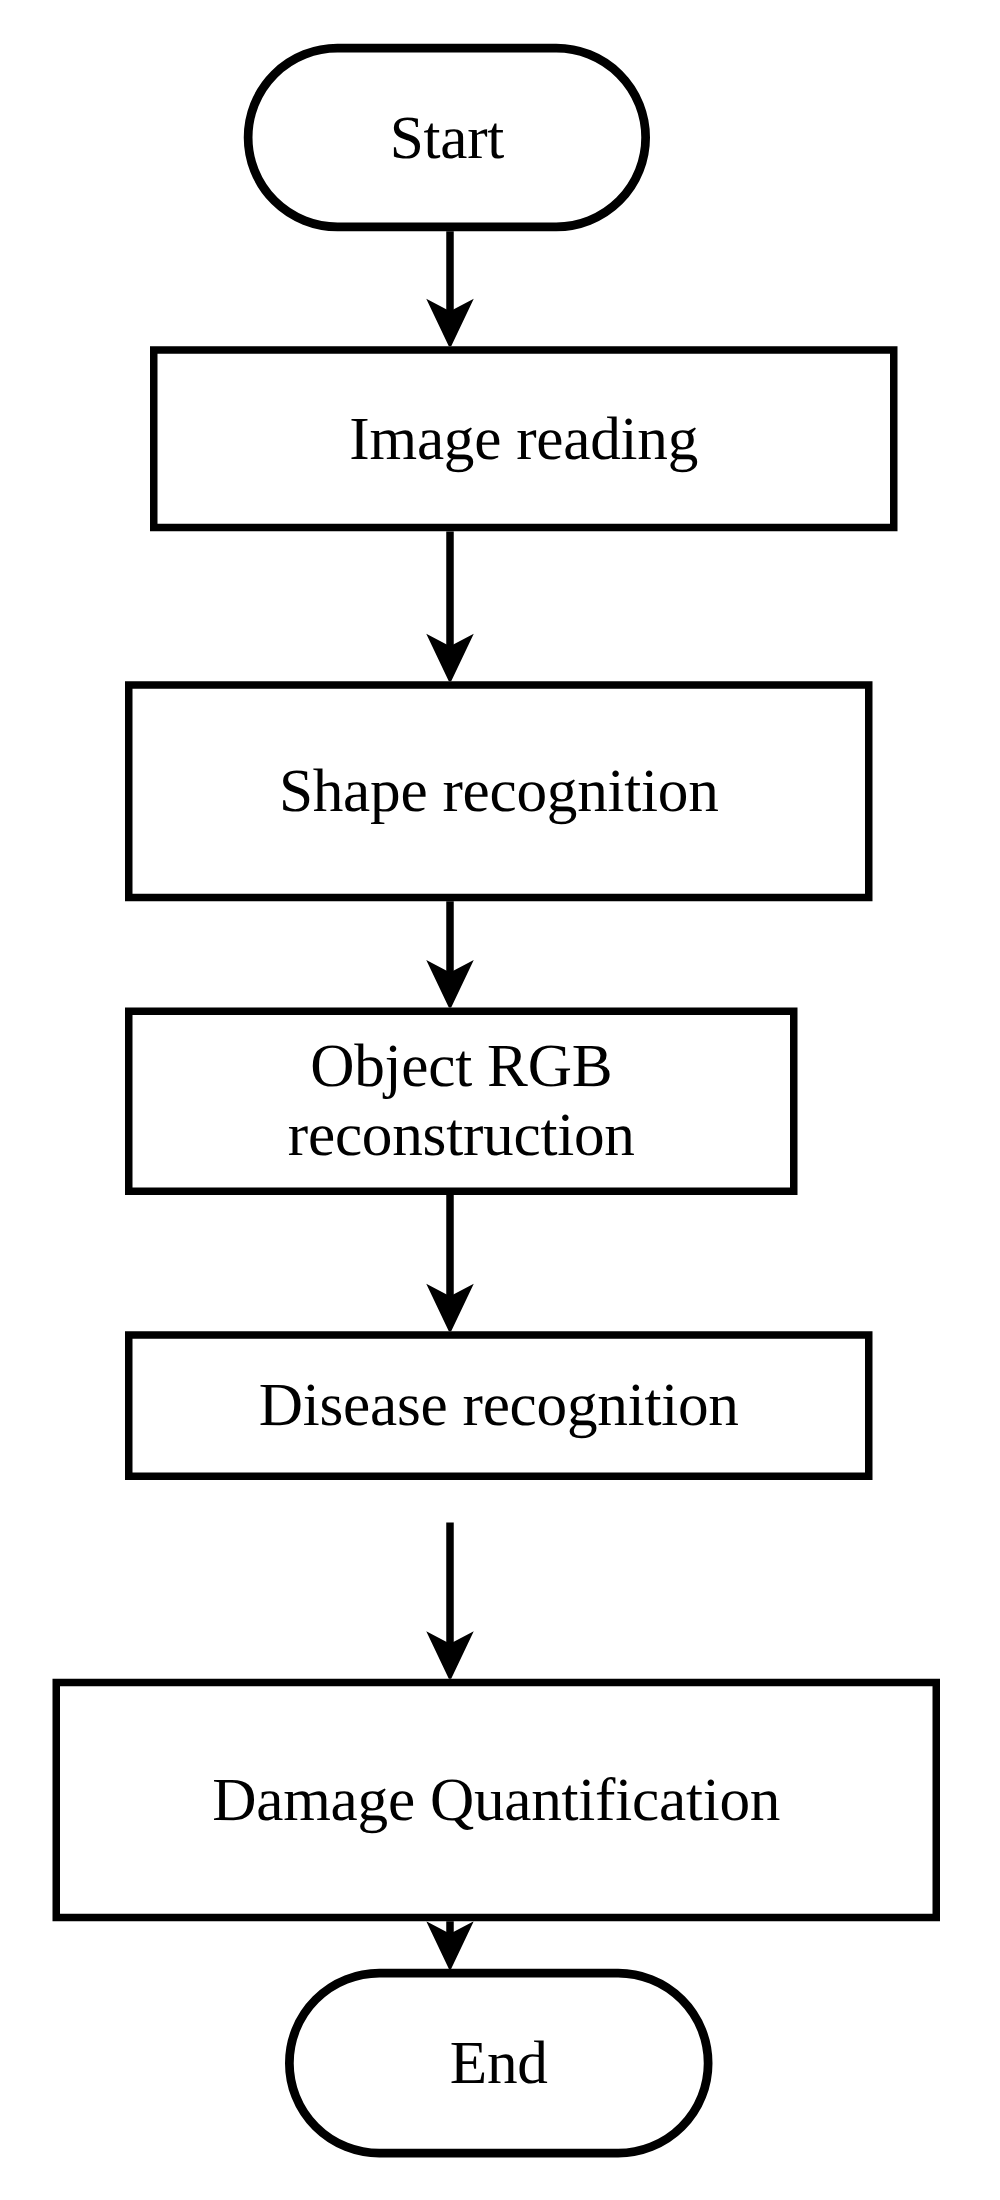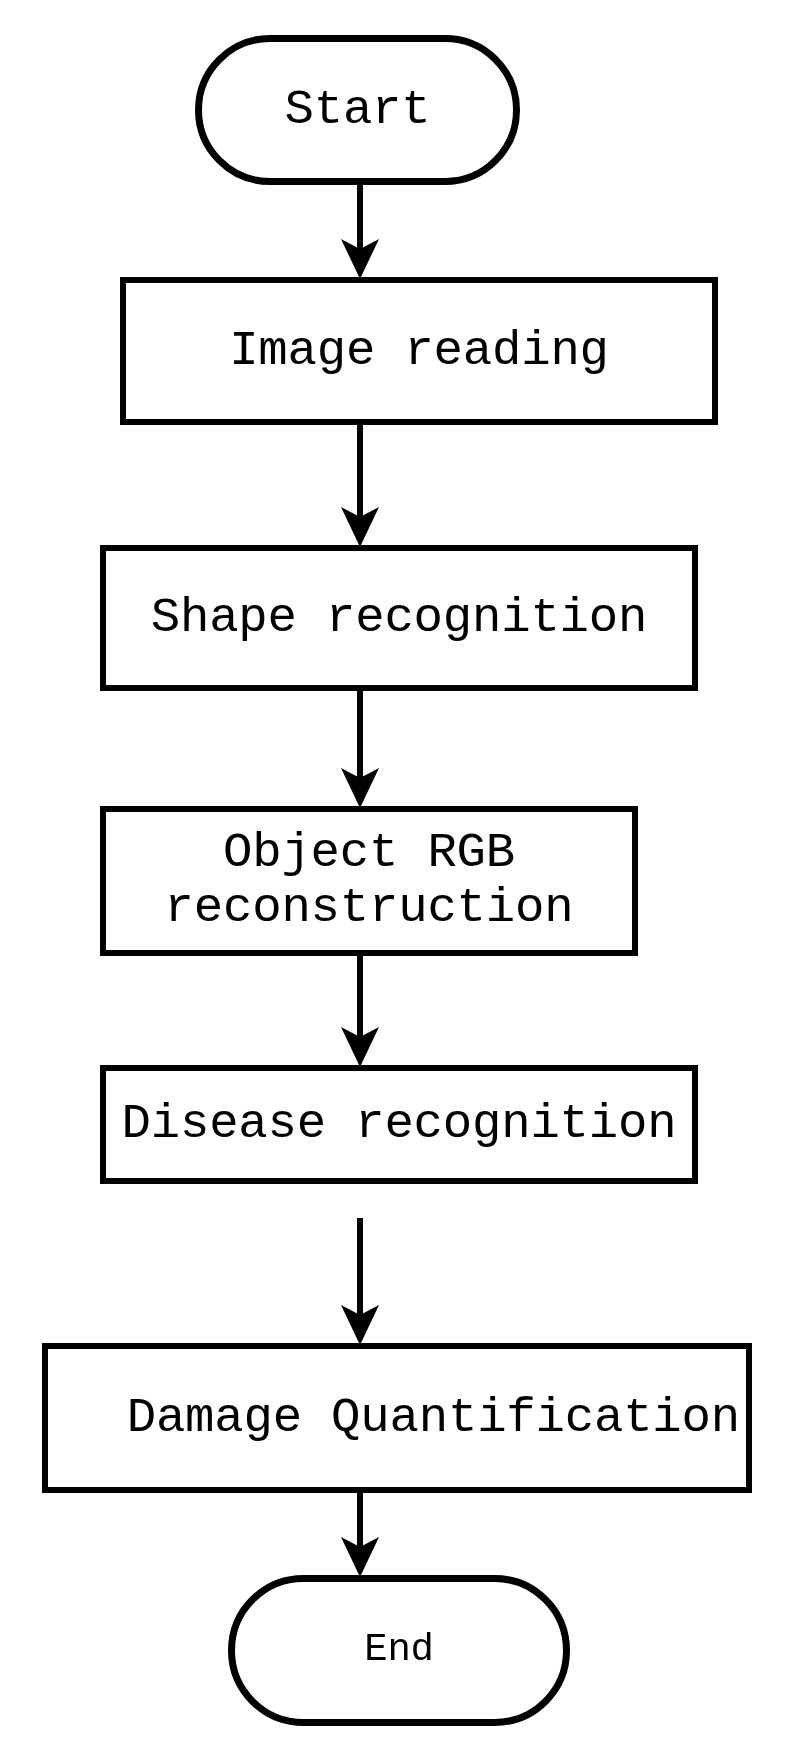--- a/index.html
+++ b/index.html
@@ -6,21 +6,21 @@
     margin: 0;
     padding: 0;
     background: #ffffff;
   }
   #canvas {
     position: relative;
     width: 800px;
     height: 1760px;
     background: #ffffff;
     overflow: hidden;
-    font-family: Liberation Mono, monospace;
+    font-family: Liberation Serif, serif;
   }
   .node {
     position: absolute;
     box-sizing: border-box;
     background: #ffffff;
     border: 6px solid #000000;
     display: flex;
     align-items: center;
     justify-content: center;
     text-align: center;
@@ -42,40 +42,39 @@
     left: 195px; top: 35px; width: 325px; height: 150px;
     border-radius: 75px;
     font-size: 49px;
   }
   #node-image-reading {
     left: 100px; top: 277px; width: 598px; height: 148px;
     font-size: 49px;
     margin-left: 20px;
   }
   #node-shape-recognition {
-    left: 100px; top: 545px; width: 598px; height: 146px;
+    left: 100px; top: 545px; width: 598px; height: 176px;
     font-size: 49px;
   }
   #node-object-rgb-reconstruction {
     left: 100px; top: 806px; width: 538px; height: 150px;
     font-size: 49px;
   }
   #node-disease-recognition {
     left: 100px; top: 1065px; width: 598px; height: 119px;
     font-size: 49px;
   }
   #node-damage-quantification {
-    left: 42px; top: 1343px; width: 710px; height: 150px;
+    left: 42px; top: 1343px; width: 710px; height: 194px;
     font-size: 49px;
-    text-align: right;
   }
   #node-end {
     left: 228px; top: 1575px; width: 342px; height: 151px;
     border-radius: 76px;
-    font-size: 39px;
+    font-size: 49px;
   }
   
   .connector {
     position: absolute;
     left: 0;
     top: 0;
     width: 800px;
     height: 1760px;
     pointer-events: none;
   }

